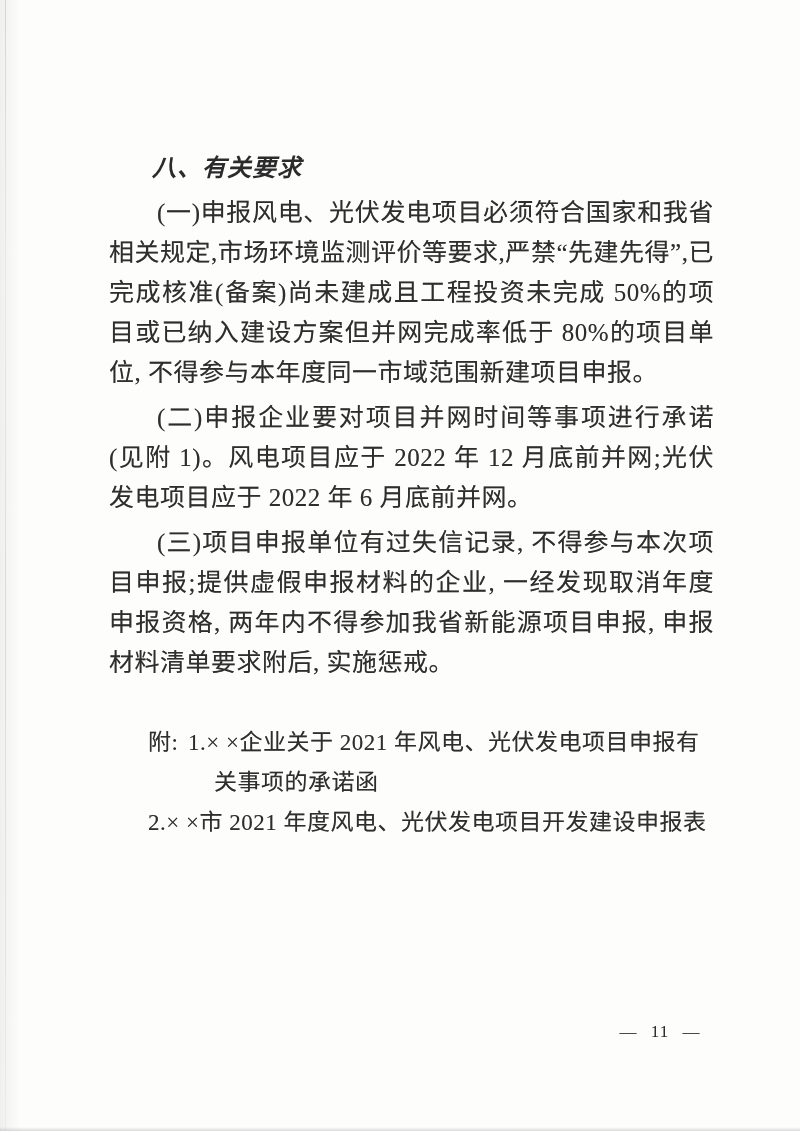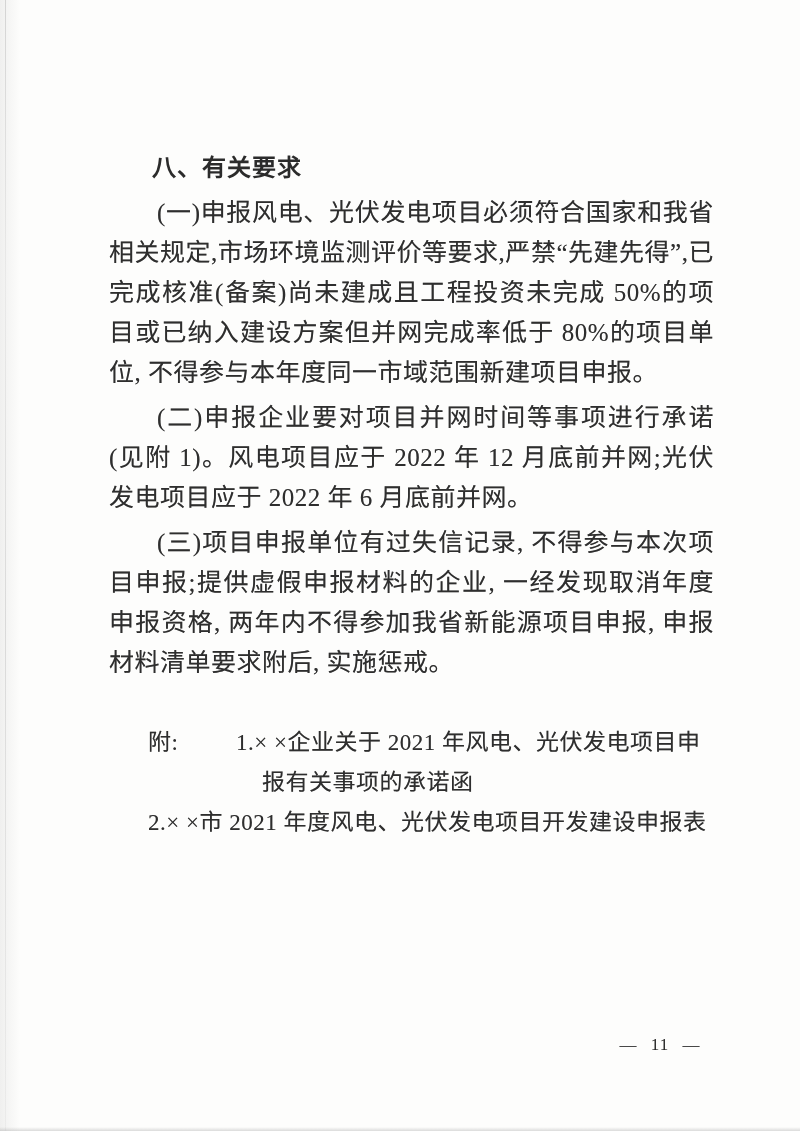--- a/index.html
+++ b/index.html
@@ -49,20 +49,21 @@
   }
   .heading {
     margin: 0;
     font-family: "Liberation Sans", "DejaVu Sans", sans-serif;
     font-weight: 700;
     font-size: 24px;
     line-height: 40px;
     text-indent: 48px;
     color: #2b2b2b;
     letter-spacing: 1px;
+    font-style: italic;
   }
   .para {
     margin: 5px;
     font-size: 25px;
     line-height: 40px;
     text-align: justify;
     text-indent: 48px;
     letter-spacing: 0.5px;
     text-shadow: 0 0 0.6px rgba(70,70,70,0.45);
   }
@@ -79,35 +80,33 @@
     align-items: flex-start;
   }
   .attach-label {
     flex: 0 0 40px;
     width: 40px;
   }
   .attach-item.hang {
     flex: 1 1 auto;
     padding-left: 26px;
     text-indent: -26px;
-    margin-left: 48px;
   }
   .attach-item.plain {
   }
   .page-number {
     position: absolute;
     top: 1022px;
     left: 600px;
     width: 120px;
     text-align: center;
     font-size: 17px;
     letter-spacing: 1px;
     word-spacing: 8px;
     color: #262626;
-    margin-top: 13px;
   }
 </style>
 </head>
 <body>
 
 <div class="page">
   <div class="scan-line-left"></div>
 
   <div class="content">
     <h1 class="heading">八、有关要求</h1>

